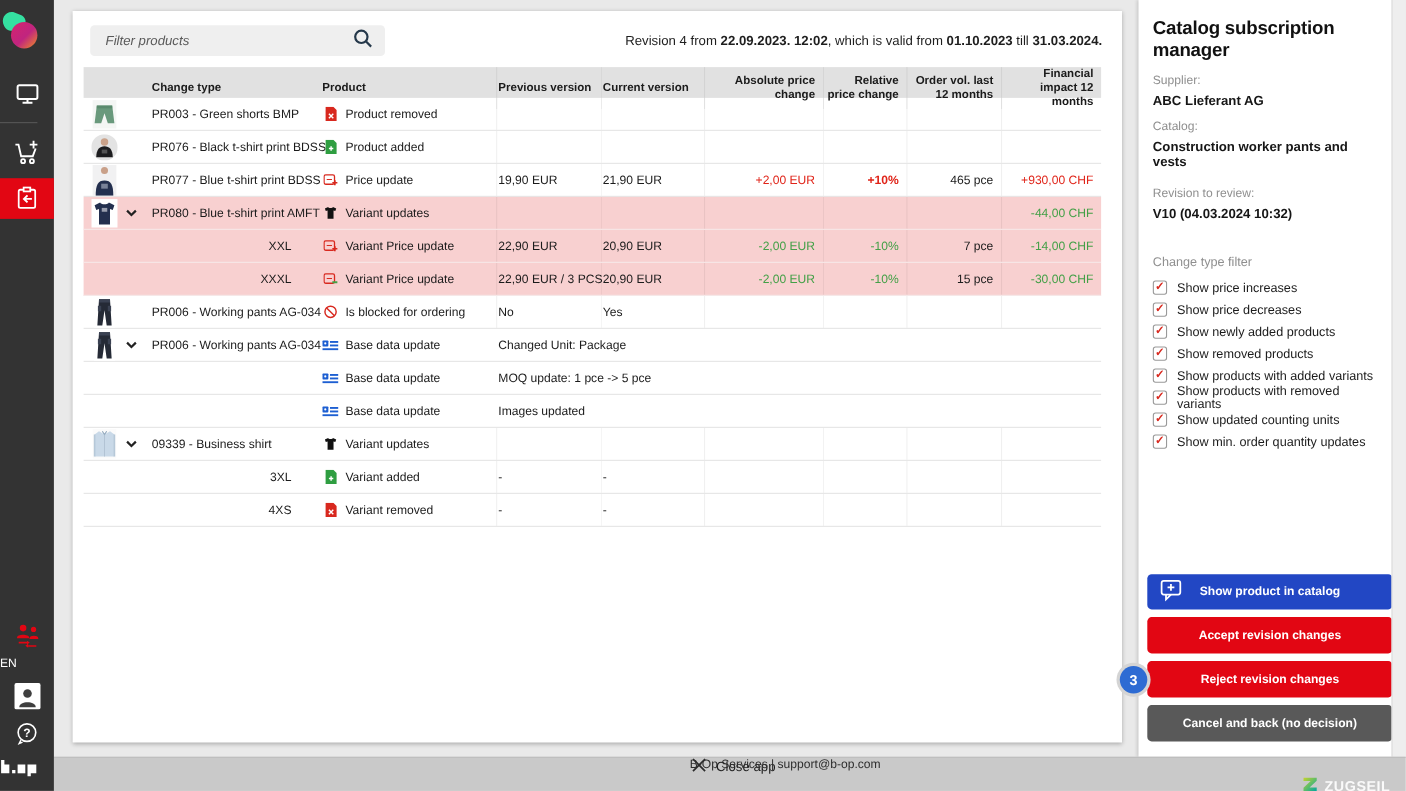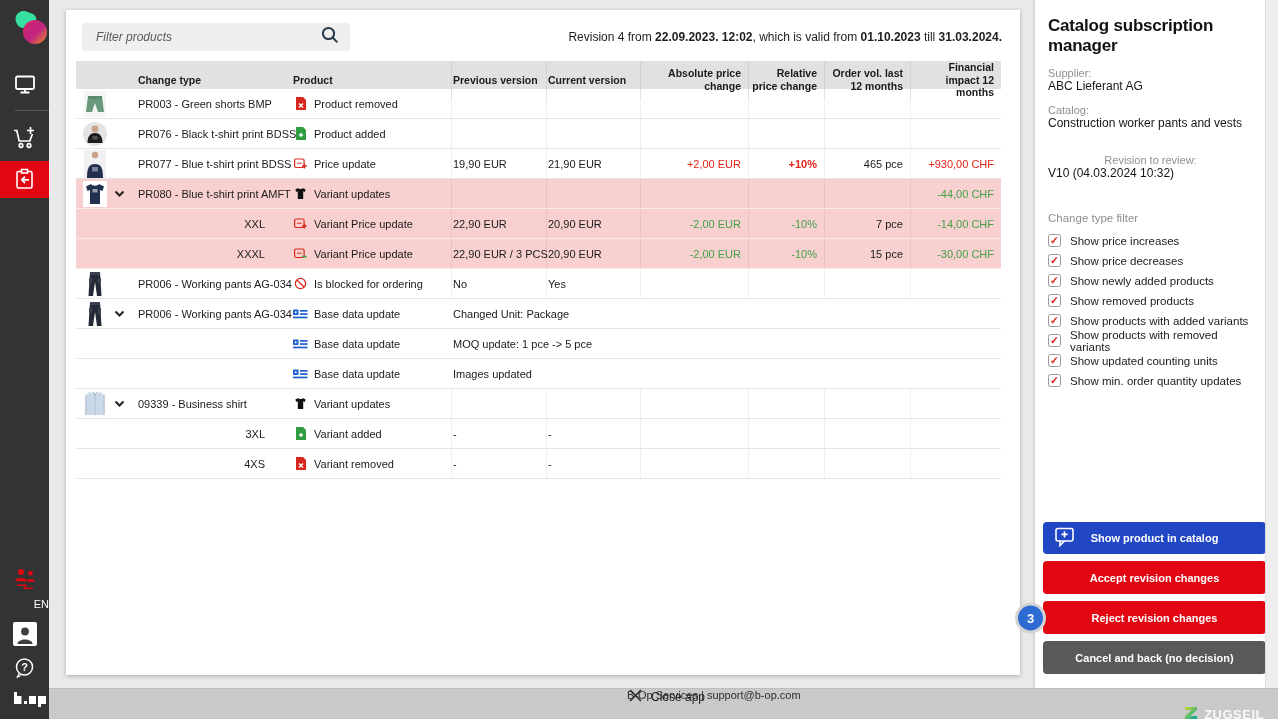--- a/index.html
+++ b/index.html
@@ -1,20 +1,20 @@
 <!DOCTYPE html>
 <html><head>
 <meta charset="utf-8">
 <style>
   html,body{margin:0;padding:0;}
   body{width:1278px;height:719px;overflow:hidden;font-family:"Liberation Sans",sans-serif;background:#e9e9e9;color:#1b1b1b;}
   .app{position:relative;width:1278px;height:719px;}
 
   
-  .sidebar{position:absolute;left:0;top:0;width:49px;height:719px;background:#333;display:flex;flex-direction:column;align-items:flex-end;z-index:10;}
+  .sidebar{position:absolute;left:0;top:0;width:49px;height:719px;background:#333;display:flex;flex-direction:column;align-items:flex-start;z-index:10;}
   .s-logo{margin-top:9px;}
   .s-btn{width:49px;height:34px;display:flex;align-items:center;justify-content:center;}
   .s-btn svg{display:block;}
   .s-monitor{margin-top:16px;}
   .s-div{width:34px;height:1px;background:#575757;margin:9px 0;}
   .s-btn.active{background:#e20613;height:37px;margin-top:7px;}
   .s-spacer{flex:1;}
   .s-lang{color:#fff;font-size:11px;margin:3px 0 7px;}
   .s-bop{margin:6px 0 8px;}
 
@@ -47,22 +47,22 @@
   .ci{display:flex;width:15px;justify-content:center;}
   .inc{color:#e02419;}
   .dec{color:#43a047;}
   .c-rel.inc{font-weight:bold;}
   .c-span{grid-column:4 / span 6;}
 
   
   .panel{position:absolute;right:12px;top:0;bottom:0;width:231px;background:#fff;box-shadow:-1px 0 3px rgba(0,0,0,.15);padding:0 13px;box-sizing:border-box;}
   .p-title{font-size:17px;font-weight:bold;margin:16px 0 0;letter-spacing:-.2px;color:#111;}
   .p-lbl{color:#8f8f8f;font-size:11px;margin-top:11px;}
-  .p-lbl.gap{margin-top:24px;text-align:center;}
-  .p-val{font-weight:normal;font-size:12px;color:#161616;}
+  .p-lbl.gap{margin-top:16px;}
+  .p-val{font-weight:bold;font-size:12px;margin-top:5px;color:#161616;}
   .p-fhead{color:#8f8f8f;font-size:11.5px;margin-top:32px;}
   #filters{margin-top:10px;display:flex;flex-direction:column;gap:7px;}
   .f-row{display:flex;align-items:center;gap:9px;font-size:11.5px;height:13px;}
   .cb{width:13px;height:13px;border:1px solid #999;border-radius:2.5px;background:#fff;display:flex;align-items:center;justify-content:center;font-size:10.5px;color:#d8281e;font-weight:bold;line-height:1;box-sizing:border-box;flex:0 0 13px;}
   .btn-stack{position:absolute;left:8px;right:0;bottom:14px;display:flex;flex-direction:column;gap:7px;}
   .btn{height:32px;border:none;border-radius:4px;color:#fff;font-weight:bold;font-size:11px;font-family:inherit;position:relative;width:100%;cursor:pointer;}
   .btn.blue{background:#2247c4;}
   .btn.red{background:#e20613;height:33px;}
   .btn.gray{background:#595959;height:33px;}
   .b-ic{position:absolute;left:11px;top:50%;transform:translateY(-50%);display:flex;}

